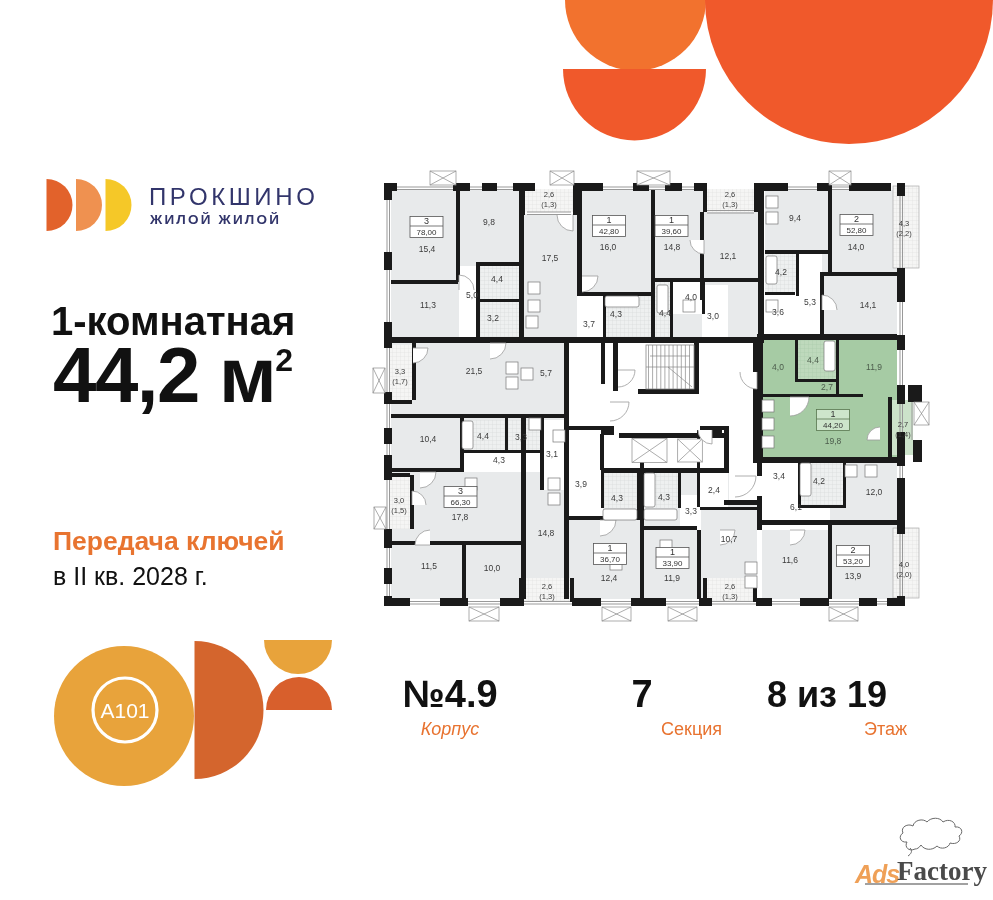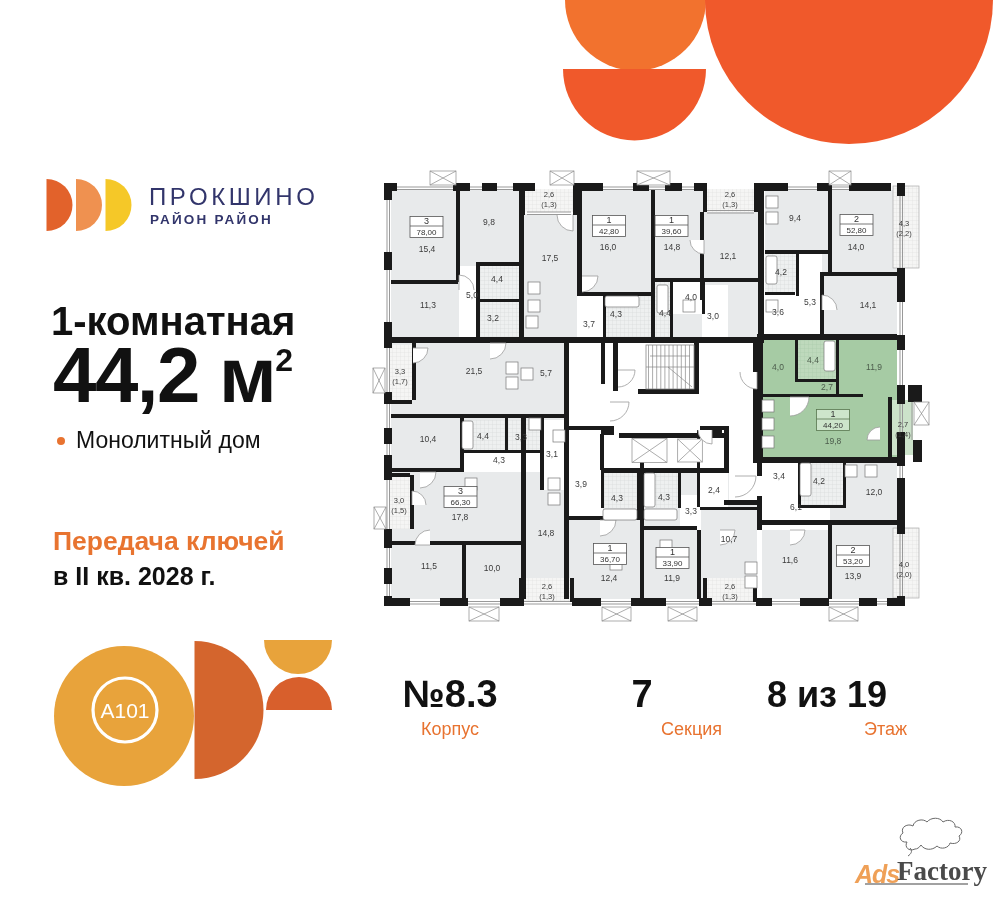--- a/index.html
+++ b/index.html
@@ -780,34 +780,33 @@
 
 <g>
       <text x="877" y="883" font-size="25" fill="#efa057" text-anchor="middle" font-weight="bold" font-style="italic" letter-spacing="-1">Ads</text>
       <text x="897" y="880" font-size="27" fill="#4a4a4a" text-anchor="start" font-weight="bold" font-family="Liberation Serif">Factory</text>
       <line x1="865" y1="884" x2="968" y2="884" stroke="#444" stroke-width="1.1"></line>
     </g>
 </svg>
 
 <div class="abs" style="left:149px;top:183px;font-size:24px;font-weight:normal;letter-spacing:3.6px;color:#32356b;">ПРОКШИНО</div>
 
-<div class="abs" style="left:150px;top:212px;font-size:13.5px;font-weight:bold;letter-spacing:2.2px;color:#32356b;">РАЙОН РАЙОН</div>
+<div class="abs" style="left:150px;top:212px;font-size:13.5px;font-weight:bold;letter-spacing:2.2px;color:#32356b;">ЖИЛОЙ ЖИЛОЙ</div>
 
 <div class="abs" style="left:51px;top:299px;font-size:40px;font-weight:bold;color:#111;">1-комнатная</div>
 
 <div class="abs" style="left:53px;top:330px;font-size:78px;font-weight:bold;color:#111;letter-spacing:-1.5px;">44,2 м<span style="font-size:32px;vertical-align:31px;letter-spacing:0;">2</span></div>
 
 <div class="abs" style="left:57px;top:425px;font-size:23px;color:#111;line-height:31.5px;">
-<div><span class="dot"></span>Монолитный дом</div>
 </div>
 
 <div class="abs" style="left:53px;top:526px;font-size:26.5px;font-weight:bold;color:#e87430;">Передача ключей</div>
 
-<div class="abs" style="left:53px;top:562px;font-size:25px;font-weight:bold;color:#111;">в II кв. 2028 г.</div>
-
-<div class="abs" style="left:370px;top:673px;width:160px;text-align:center;font-size:38px;font-weight:bold;color:#111;">№8.3</div>
-<div class="abs" style="left:370px;top:719px;width:160px;text-align:center;font-size:18px;color:#e87330;">Корпус</div>
+<div class="abs" style="left:53px;top:562px;font-size:25px;font-weight:normal;color:#111;">в II кв. 2028 г.</div>
+
+<div class="abs" style="left:370px;top:673px;width:160px;text-align:center;font-size:38px;font-weight:bold;color:#111;">№4.9</div>
+<div class="abs" style="left:370px;top:719px;width:160px;text-align:center;font-size:18px;color:#e87330;font-style:italic;">Корпус</div>
 
 <div class="abs" style="left:562px;top:673px;width:160px;text-align:center;font-size:38px;font-weight:bold;color:#111;">7</div>
 <div class="abs" style="left:562px;top:719px;width:160px;text-align:right;font-size:18px;color:#e87330;">Секция</div>
 
 <div class="abs" style="left:747px;top:674px;width:160px;text-align:center;font-size:36px;font-weight:bold;color:#111;">8 из 19</div>
 <div class="abs" style="left:747px;top:719px;width:160px;text-align:right;font-size:18px;color:#e87330;">Этаж</div>
 
 </body></html>

